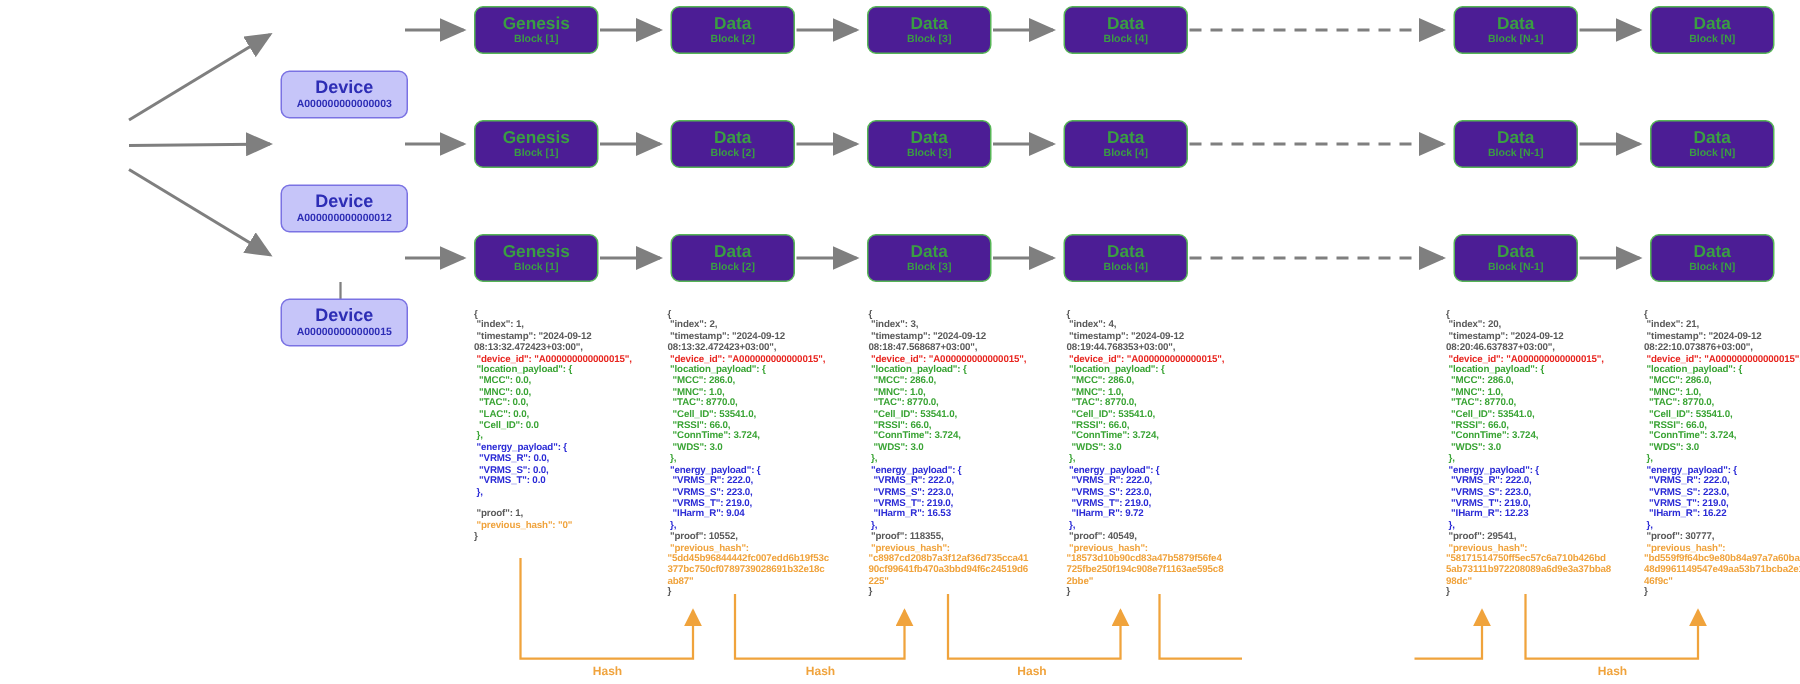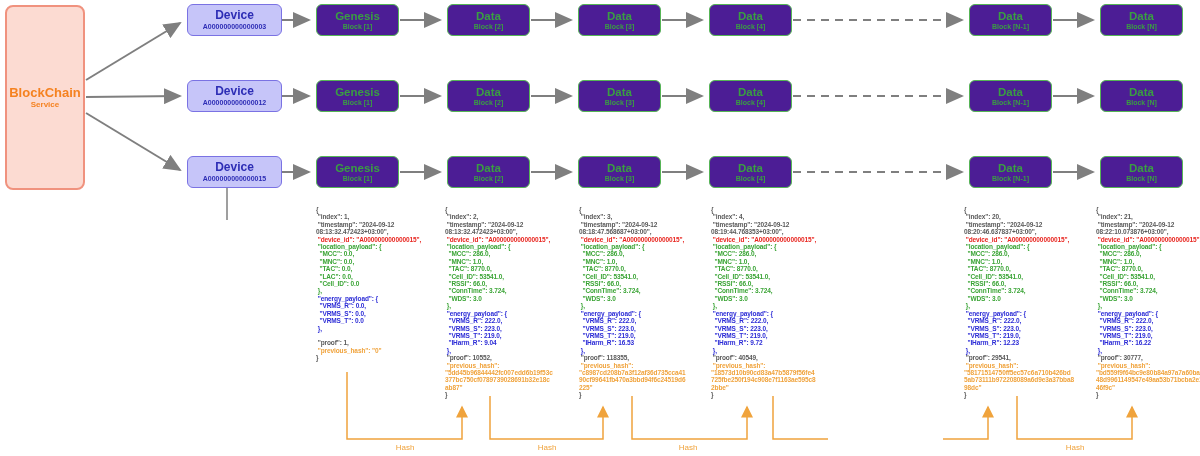--- a/index.html
+++ b/index.html
@@ -8,34 +8,34 @@
   .overlay{position:absolute;left:0;top:0;width:1200px;height:456px;}
 
   .node{position:absolute;box-sizing:border-box;display:flex;flex-direction:column;
         align-items:center;justify-content:center;text-align:center;border-radius:6px;}
 
   .bc-box{left:5px;top:5px;width:80px;height:185px;background:#fcdbd2;
           border:2px solid #f0927e;border-radius:8px;}
   .bc-title{color:#f58220;font-weight:bold;font-size:13px;line-height:15px;}
   .bc-sub{color:#f58220;font-weight:bold;font-size:8px;line-height:10px;}
 
-  .device{width:95px;height:32px;background:#c6c5f9;border:1.5px solid #7a72e3;}
+  .device{width:85px;height:32px;background:#c6c5f9;border:1.5px solid #7a72e3;margin-top:43px;}
   .device .t{color:#2d2db5;font-weight:bold;font-size:12px;line-height:13px;}
   .device .s{color:#2d2db5;font-weight:bold;font-size:7px;line-height:9px;}
 
   .block{width:83px;height:32px;background:#4c1d95;border:1.5px solid #56b556;}
   .block .t{color:#3a9e42;font-weight:bold;font-size:11.5px;line-height:12px;}
   .block .s{color:#3a9e42;font-weight:bold;font-size:7px;line-height:9px;}
 
   .json-col{position:absolute;width:132px;font-size:6.5px;font-weight:bold;
             line-height:7.4px;white-space:pre;letter-spacing:-0.1px;}
   .ln{display:block;}
   .c-p{color:#5a5a5a}.c-d{color:#e8251f}.c-l{color:#3aa435}.c-e{color:#2b2bd6}.c-h{color:#f0a33c}
 
-  .hash-label{position:absolute;color:#f0a33c;font-weight:normal;font-size:8px;
+  .hash-label{position:absolute;color:#f0a33c;font-weight:bold;font-size:8px;
               transform:translateX(-50%);}
 </style>
 </head>
 <body>
 
 <div class="canvas">
 
   <svg class="overlay" width="1200" height="456" viewBox="0 0 1200 456">
     <defs>
       <marker id="ag" markerWidth="10" markerHeight="8" refX="8" refY="4" orient="auto">
@@ -75,24 +75,20 @@
     <line x1="227" y1="188" x2="227" y2="220" stroke="#7f7f7f" stroke-width="1.5"></line>
 
     <polyline points="347,372 347,439 462,439 462,407" fill="none" stroke="#f0a33c" stroke-width="1.5" marker-end="url(#ao)"></polyline>
     <polyline points="490,396 490,439 603,439 603,407" fill="none" stroke="#f0a33c" stroke-width="1.5" marker-end="url(#ao)"></polyline>
     <polyline points="632,396 632,439 747,439 747,407" fill="none" stroke="#f0a33c" stroke-width="1.5" marker-end="url(#ao)"></polyline>
     <polyline points="773,396 773,439 828,439" fill="none" stroke="#f0a33c" stroke-width="1.5"></polyline>
     <polyline points="943,439 988,439 988,407" fill="none" stroke="#f0a33c" stroke-width="1.5" marker-end="url(#ao)"></polyline>
     <polyline points="1017,396 1017,439 1132,439 1132,407" fill="none" stroke="#f0a33c" stroke-width="1.5" marker-end="url(#ao)"></polyline>
   </svg>
 
-  <div class="node bc-box">
-    <div class="bc-title">BlockChain</div>
-    <div class="bc-sub">Service</div>
-  </div>
 
   <div id="nodes">
       <div class="node device" style="left: 187px; top: 4px;">
         <div class="t">Device</div>
         <div class="s">A000000000000003</div>
       </div>
       <div class="node block" style="left: 316px; top: 4px;">
         <div class="t">Genesis</div>
         <div class="s">Block [1]</div>
       </div>

